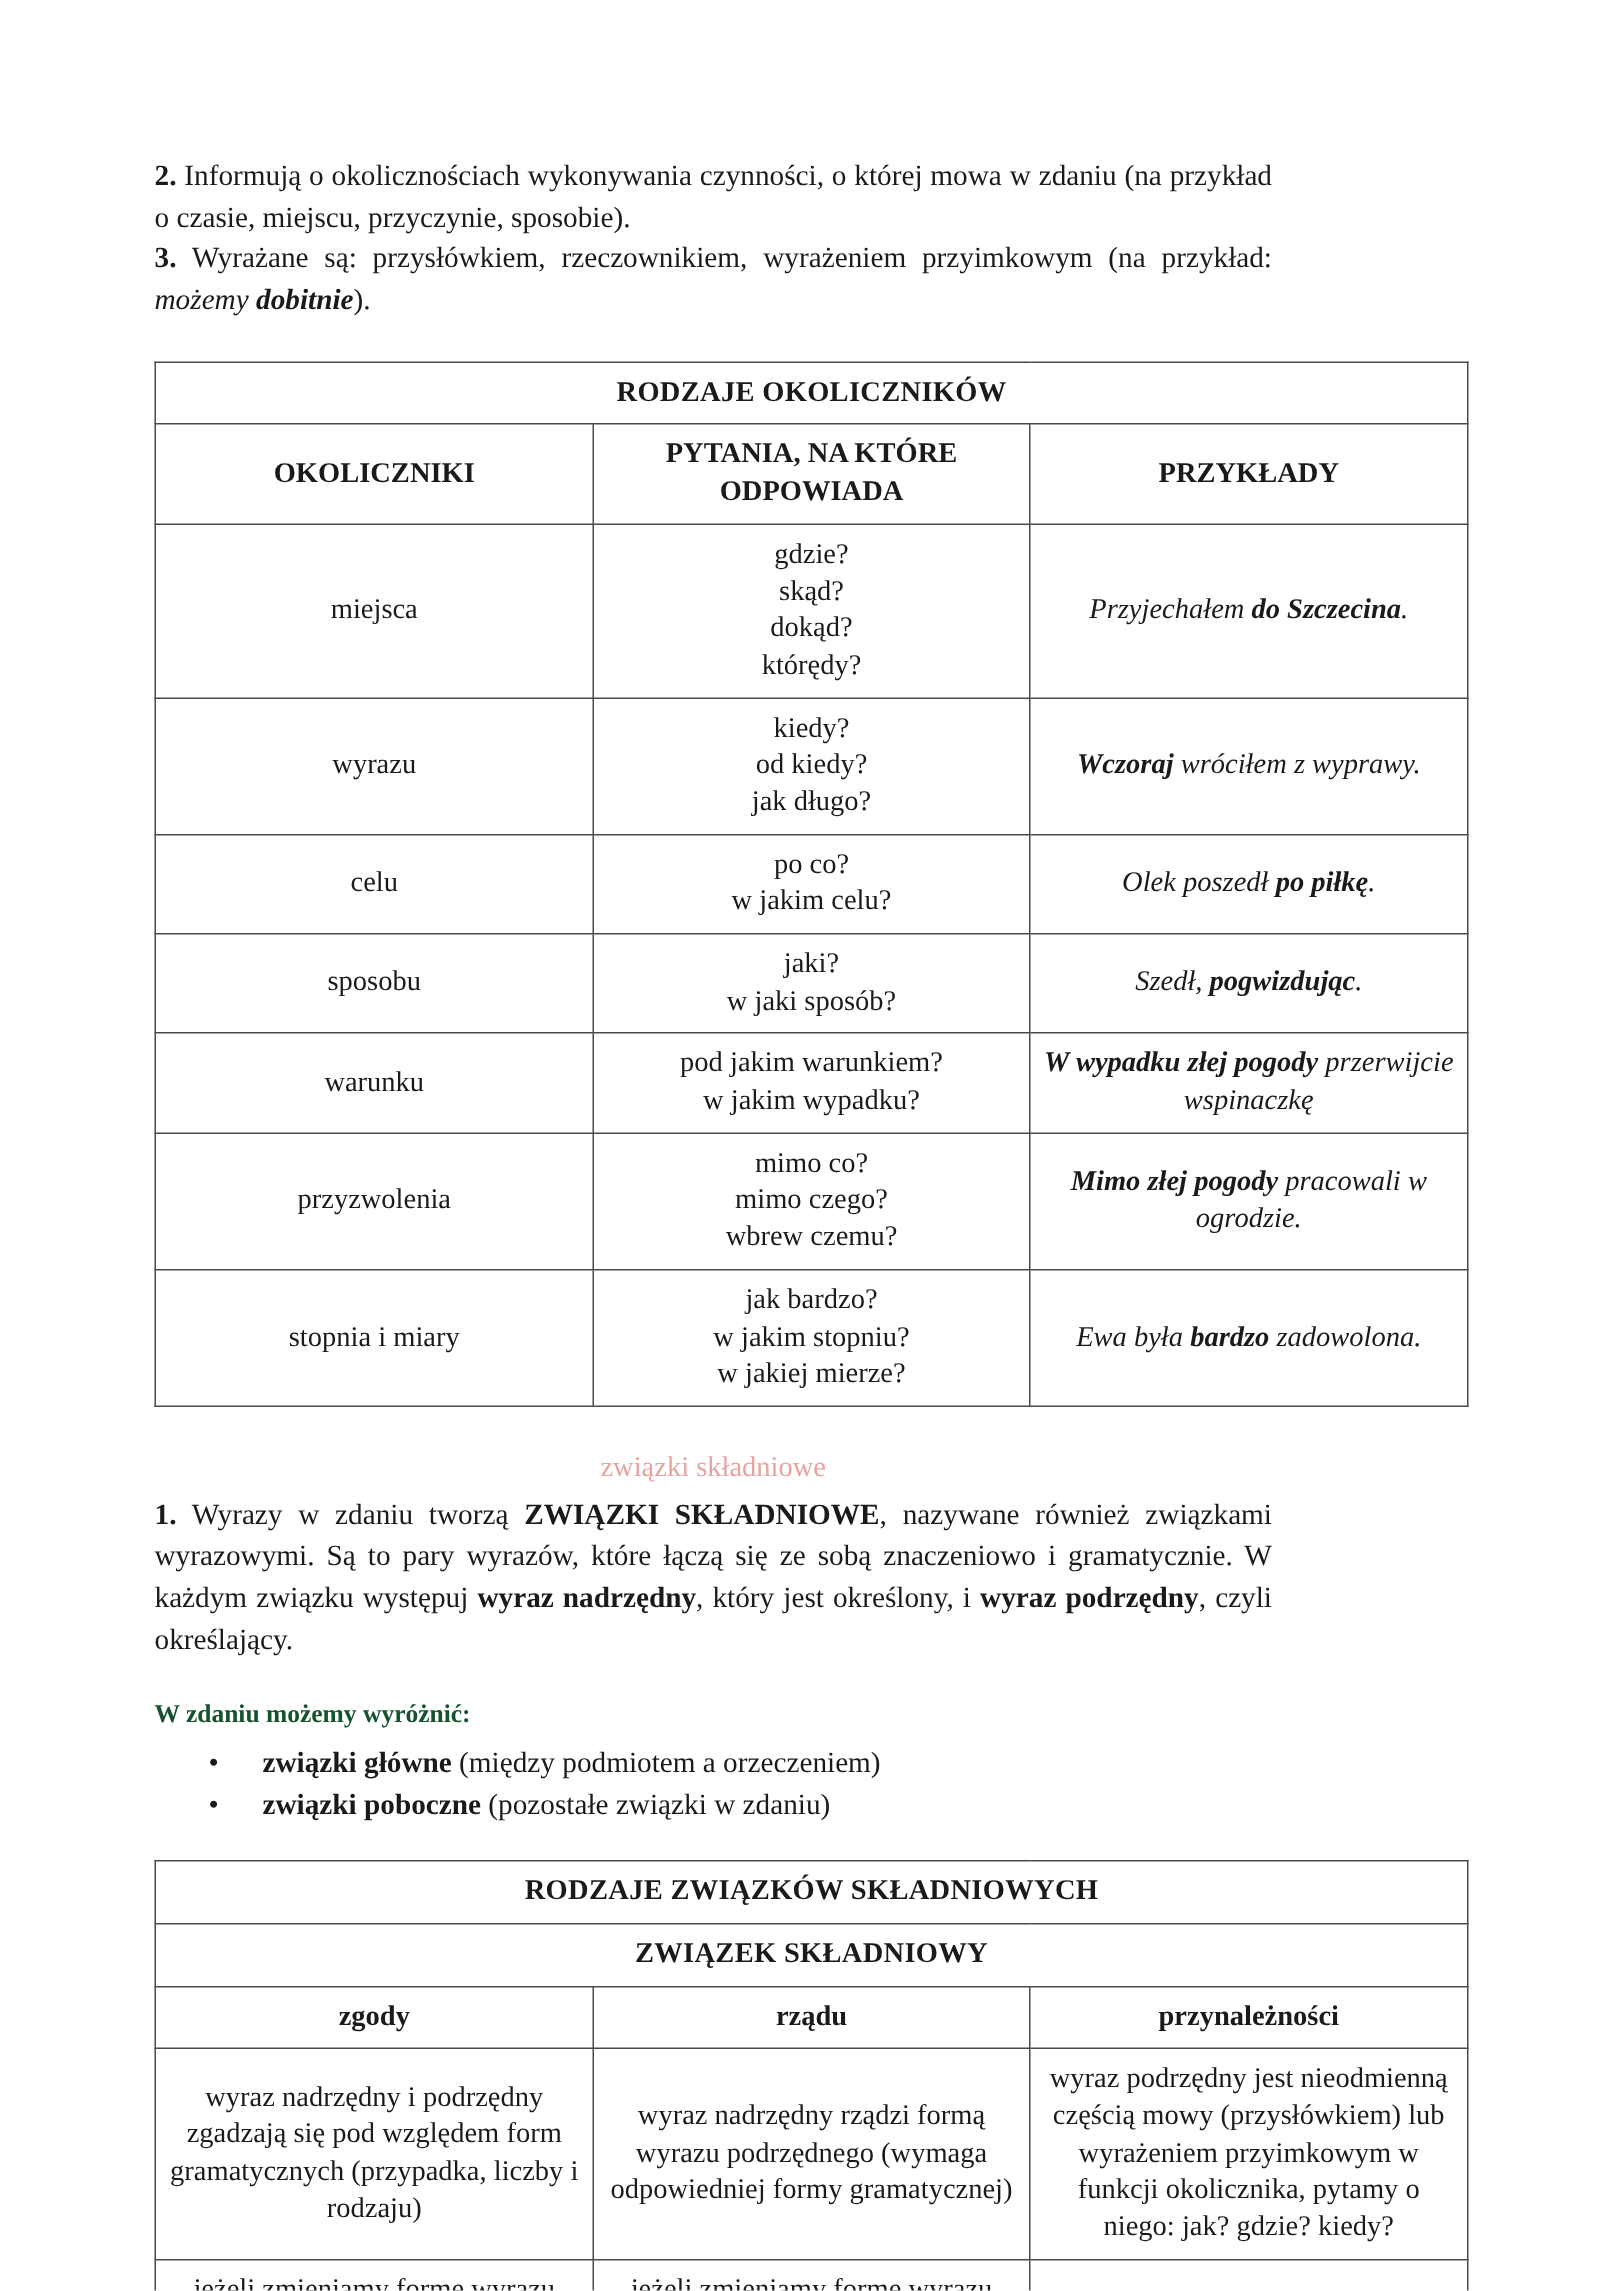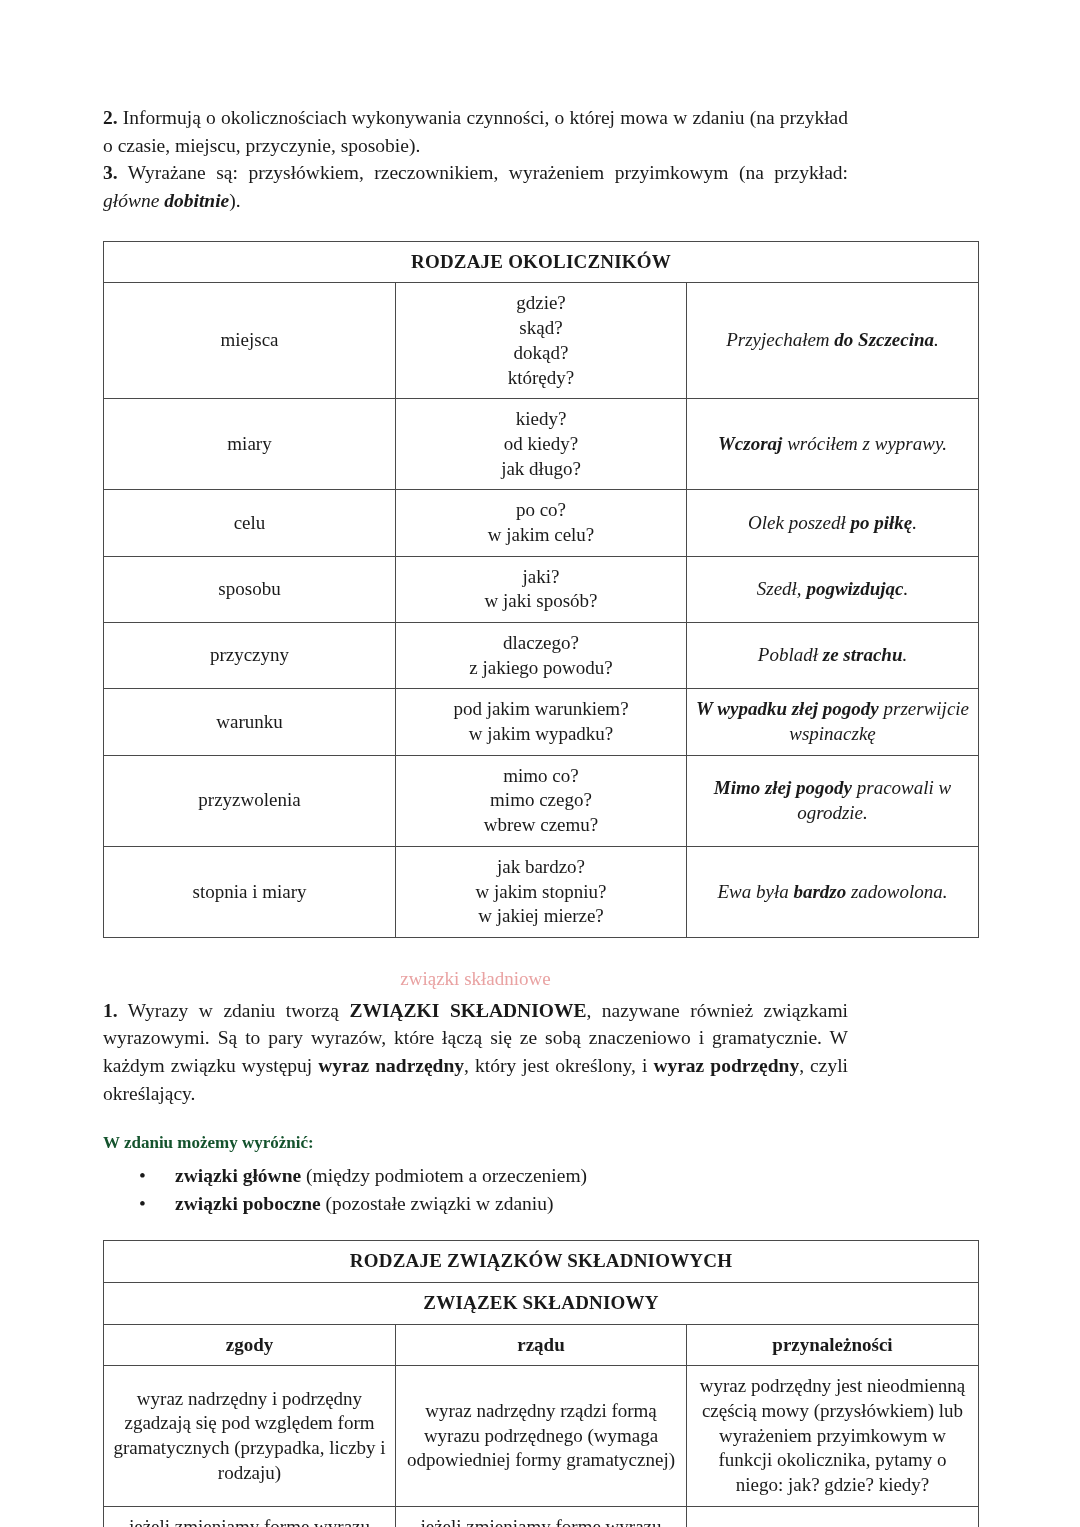--- a/index.html
+++ b/index.html
@@ -112,47 +112,52 @@
 </style>
 </head>
 <body>
 
 <div class="page">
 
   <p class="intro">
     <span class="num">2.</span><span> Informują o okolicznościach wykonywania czynności, o której mowa w zdaniu (na przykład o czasie, miejscu, przyczynie, sposobie).</span>
   </p>
   <p class="intro">
-    <span class="num">3.</span><span> Wyrażane są: przysłówkiem, rzeczownikiem, wyrażeniem przyimkowym (na przykład: </span><em>główne</em> <span class="bi">dobitnie</span><span>).</span>
+    <span class="num">3.</span><span> Wyrażane są: przysłówkiem, rzeczownikiem, wyrażeniem przyimkowym (na przykład: </span><em>możemy</em> <span class="bi">dobitnie</span><span>).</span>
   </p>
 
   <div class="table1-wrap">
     <table class="doc-table">
       <colgroup>
           <col class="c1">
           <col class="c2">
           <col class="c3">
         </colgroup>
       <tbody>
         <tr>
           <td colspan="3" class="t1-title">RODZAJE OKOLICZNIKÓW</td>
         </tr>
+        <tr>
+          <td class="t1-head">OKOLICZNIKI</td>
+          <td class="t1-head">PYTANIA, NA KTÓRE ODPOWIADA</td>
+          <td class="t1-head">PRZYKŁADY</td>
+        </tr>
 
       <tr>
             <td>miejsca</td>
             <td class="cell-lines">
               <span>gdzie?</span>
               <span>skąd?</span>
               <span>dokąd?</span>
               <span>którędy?</span>
             </td>
             <td class="ex"><span>Przyjechałem </span><b>do Szczecina</b><span>.</span></td>
           </tr>
           <tr>
-            <td>miary</td>
+            <td>wyrazu</td>
             <td class="cell-lines">
               <span>kiedy?</span>
               <span>od kiedy?</span>
               <span>jak długo?</span>
             </td>
             <td class="ex"><b>Wczoraj</b><span> wróciłem z wyprawy.</span></td>
           </tr>
           <tr>
             <td>celu</td>
             <td class="cell-lines">
@@ -161,28 +166,20 @@
             </td>
             <td class="ex"><span>Olek poszedł </span><b>po piłkę</b><span>.</span></td>
           </tr>
           <tr>
             <td>sposobu</td>
             <td class="cell-lines">
               <span>jaki?</span>
               <span>w jaki sposób?</span>
             </td>
             <td class="ex"><span>Szedł, </span><b>pogwizdując</b><span>.</span></td>
-          </tr>
-          <tr>
-            <td>przyczyny</td>
-            <td class="cell-lines">
-              <span>dlaczego?</span>
-              <span>z jakiego powodu?</span>
-            </td>
-            <td class="ex"><span>Pobladł </span><b>ze strachu</b><span>.</span></td>
           </tr>
           <tr>
             <td>warunku</td>
             <td class="cell-lines">
               <span>pod jakim warunkiem?</span>
               <span>w jakim wypadku?</span>
             </td>
             <td class="ex"><b>W wypadku złej pogody</b><span> przerwijcie wspinaczkę</span></td>
           </tr>
           <tr>

